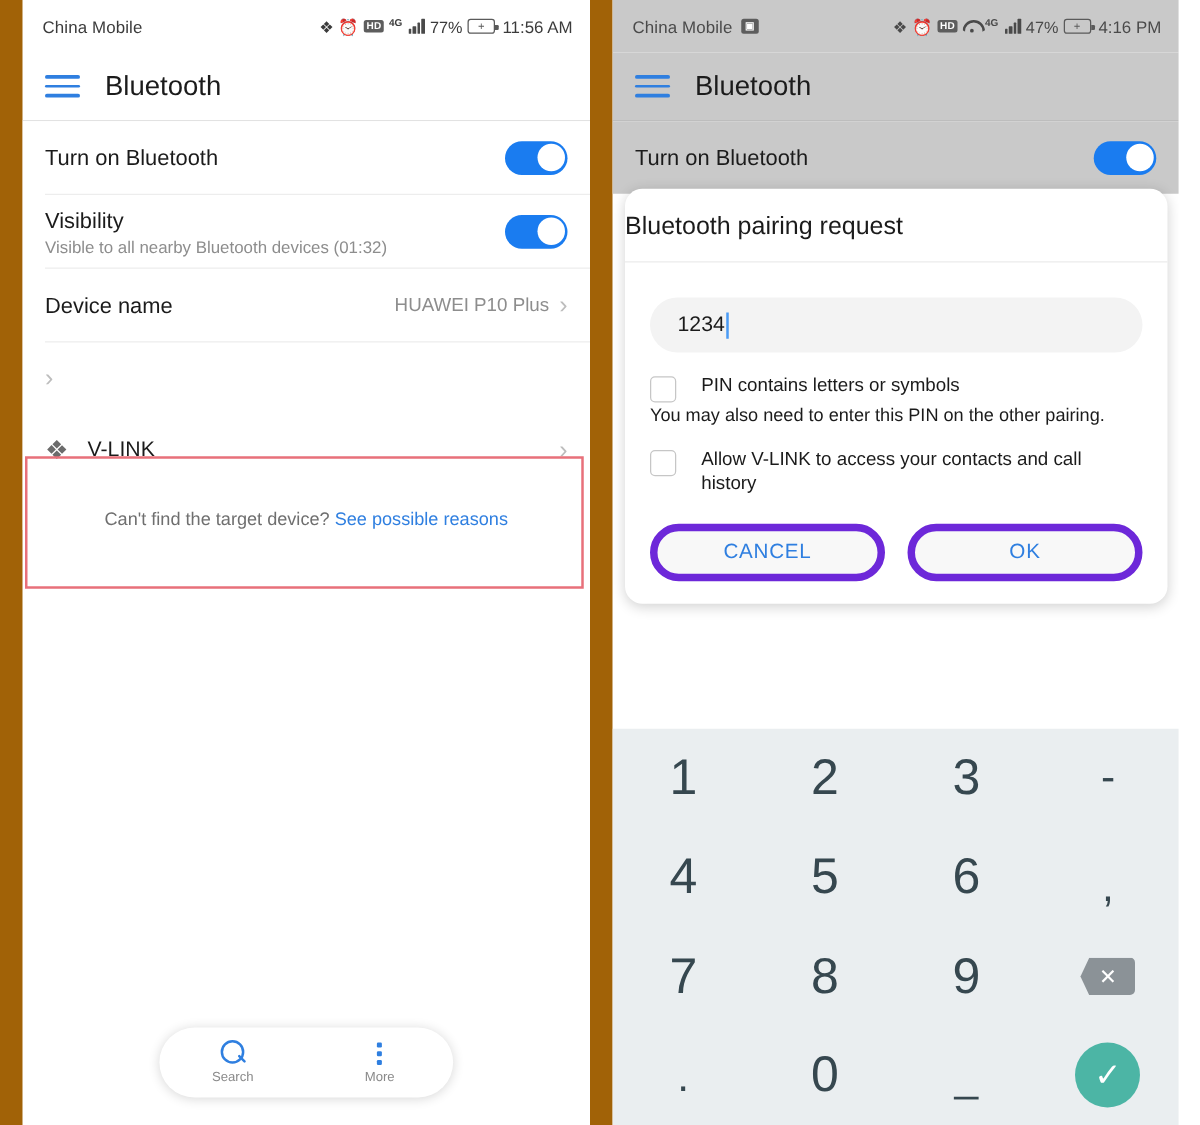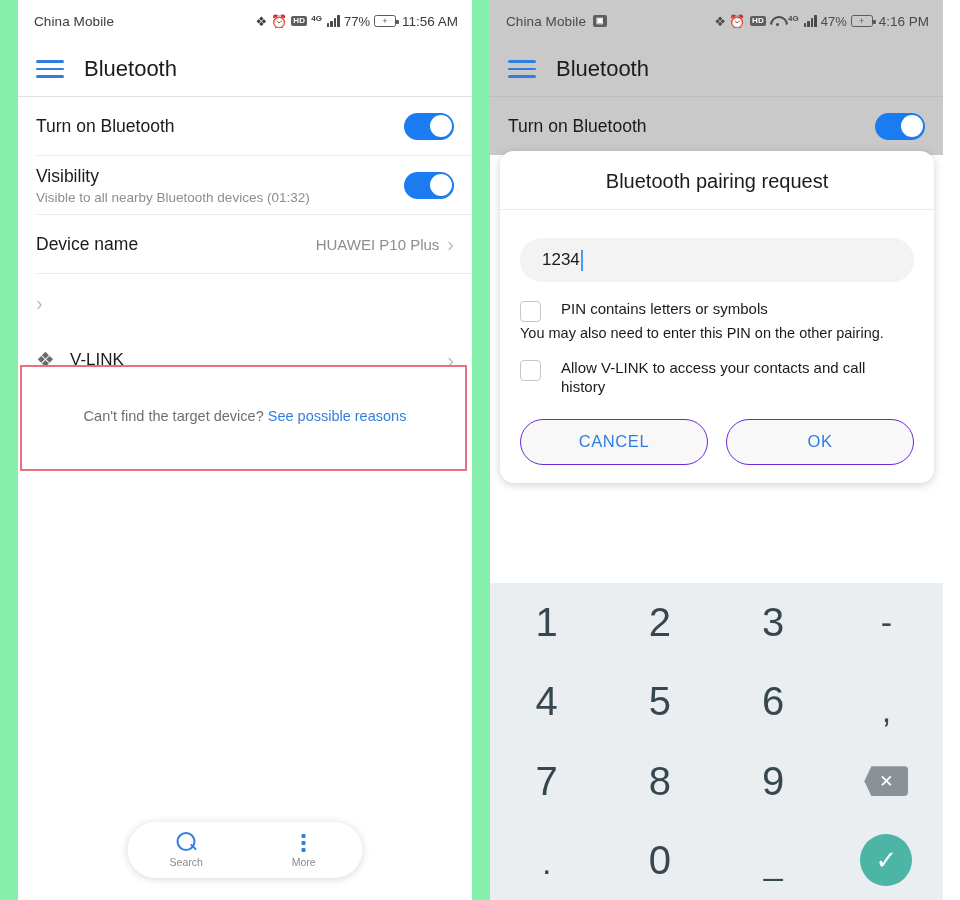--- a/index.html
+++ b/index.html
@@ -2,21 +2,21 @@
 <html><head>
 <meta charset="utf-8">
 <style>
   * { box-sizing: border-box; margin: 0; padding: 0; }
   html, body {
     width: 960px; height: 900px;
     background: #ffffff;
     font-family: "Liberation Sans", sans-serif;
     overflow: hidden;
   }
-  .stage { position: relative; width: 800px; height: 900px; background: #86efac; }
+  .stage { position: relative; width: 800px; height: 900px; background: #a16207; }
 
   
   .phone { position: absolute; top: 0; height: 900px; overflow: hidden; }
   .phone-left  { left: 18px;  width: 454px; background: #ffffff; }
   .phone-right { left: 490px; width: 453px; background: #ffffff; }
 
   
   .statusbar {
     height: 42px; display: flex; align-items: center;
     padding: 0 14px 0 16px; font-size: 13.5px; color: #3b3b3b;
@@ -132,42 +132,42 @@
   .more-ico { width: 22px; height: 22px; display:flex; flex-direction:column; align-items:center; justify-content:center; gap:3px; }
   .more-ico i { width: 4px; height: 4px; background: #2f7fe0; border-radius: 1px; display:block; }
 
   
   .dialog {
     position: absolute; left: 10px; top: 151px; width: 434px;
     background: #fff; border-radius: 14px; z-index: 20;
     box-shadow: 0 2px 10px rgba(0,0,0,.18);
     padding-bottom: 14px;
   }
-  .dialog-title { text-align: center; font-size: 20px; color: #1b1b1b; padding: 19px 0 16px; }
+  .dialog-title { font-size: 20px; color: #1b1b1b; padding: 19px 0 16px; }
   .dialog-rule { height: 1px; background: #ececec; }
   .pin-wrap { padding: 28px 20px 8px; }
   .pin-field {
     height: 44px; background: #f3f3f3; border-radius: 22px;
     display: flex; align-items: center; padding: 0 22px;
     font-size: 17px; color: #1b1b1b; text-align: center;
   }
   .caret { width: 2px; height: 21px; background: #4a9bf5; margin-left: 1px; }
   .cb-row { display: flex; align-items: flex-start; padding: 10px 20px 0; gap: 20px; }
   .checkbox {
     width: 21px; height: 21px; border: 1.6px solid #c6c6c6; border-radius: 4px;
     flex: none; background: #fff; margin-top: 1px; cursor: pointer;
   }
   .cb-label { font-size: 15px; color: #1b1b1b; line-height: 1.25; }
   .hint { padding: 3px 20px 0; font-size: 14.5px; color: #1b1b1b; }
   .cb-row.second { padding-top: 18px; }
   .cb-row.second .cb-label { max-width: 330px; }
   .dialog-actions { display: flex; gap: 18px; padding: 22px 20px 4px; }
   .dlg-btn {
     flex: 1; height: 46px; border-radius: 23px; background: #f8f8f8;
-    border: 1px solid #6d28d9; color: #2f7fe0; font-size: 16.5px;
+    border: 6px solid #6d28d9; color: #2f7fe0; font-size: 16.5px;
     letter-spacing: .6px; display: flex; align-items: center; justify-content: center;
     cursor: pointer;
   }
 
   
   .keypad {
     position: absolute; left: 0; top: 583px; width: 453px; height: 317px;
     background: #eaeef0; display: grid;
     grid-template-columns: repeat(4, 1fr); grid-template-rows: repeat(4, 1fr);
   }

